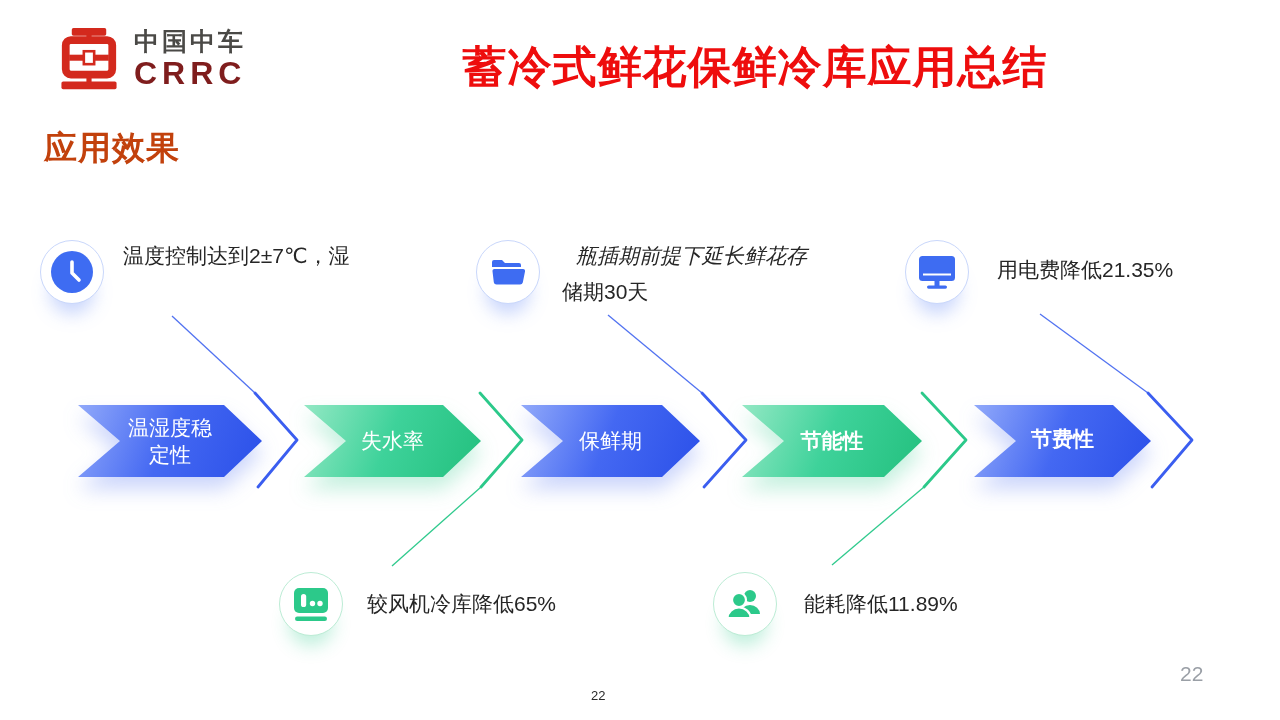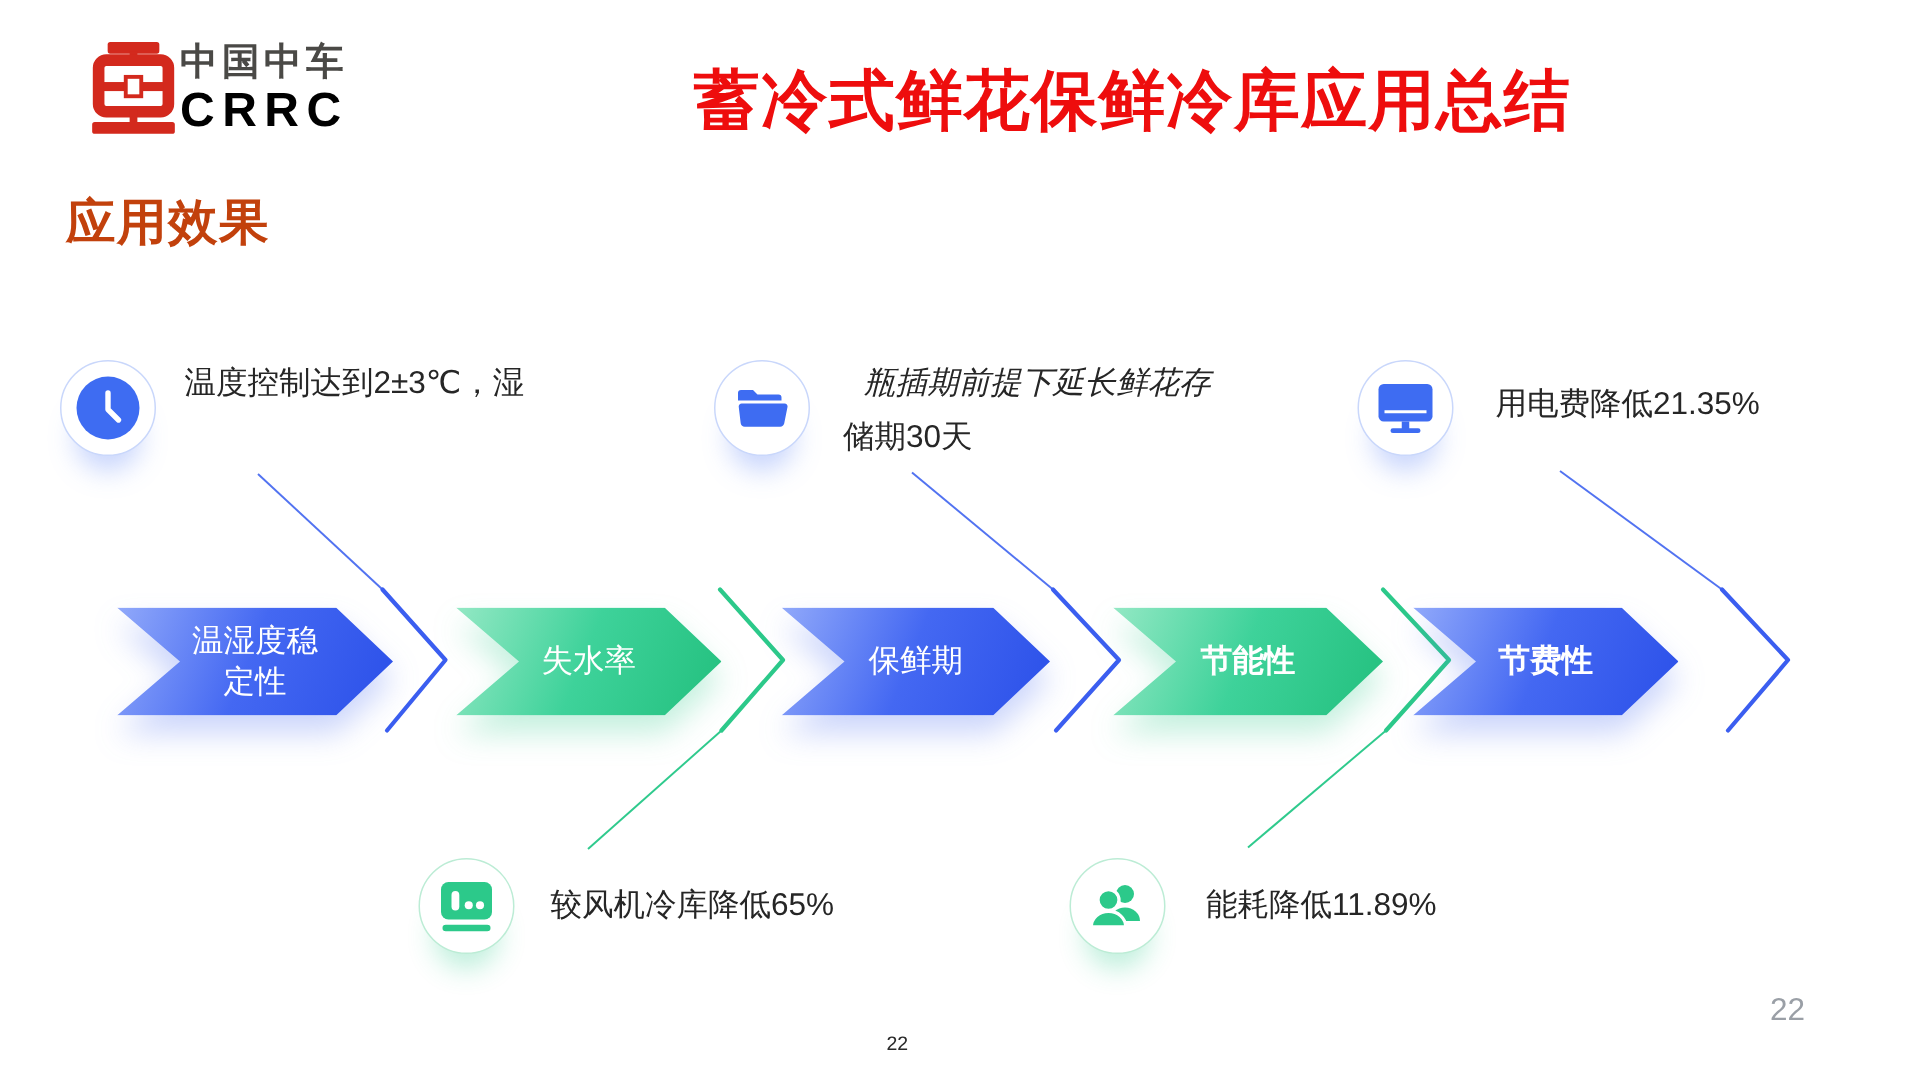--- a/index.html
+++ b/index.html
@@ -1,25 +1,25 @@
 <!DOCTYPE html>
 <html><head>
 <meta charset="utf-8">
 <style>
   html,body{margin:0;padding:0;background:#fff;}
   .slide{
     position:relative;width:1280px;height:720px;background:#ffffff;overflow:hidden;
     font-family:"Liberation Sans","DejaVu Sans",sans-serif;
   }
   
-  .logo{position:absolute;left:58px;top:28px;display:flex;align-items:center;}
+  .logo{position:absolute;left:58px;top:28px;display:flex;align-items:center;gap:14px;}
   .logo-emblem{width:62px;height:62px;}
   .logo-text{display:flex;flex-direction:column;line-height:1;}
   .logo-cn{font-size:25px;font-weight:bold;color:#4a4946;letter-spacing:3px;}
-  .logo-en{font-size:32px;font-weight:bold;color:#000000;letter-spacing:5px;margin-top:3px;}
+  .logo-en{font-size:32px;font-weight:bold;color:#7f1d1d;letter-spacing:5px;margin-top:3px;}
   
   .title{
     position:absolute;left:230px;top:38px;width:1050px;text-align:center;
     font-size:44px;font-weight:bold;color:#ee0d0d;letter-spacing:1px;
   }
   .section-heading{
     position:absolute;left:44px;top:126px;
     font-size:33px;font-weight:bold;color:#c2410c;letter-spacing:1px;
   }
   
@@ -40,21 +40,21 @@
   }
   .arrow.blue{background:linear-gradient(112deg,#91a9fa 0%,#4468f2 48%,#2b50e9 100%);}
   .arrow.green{background:linear-gradient(112deg,#93e8c4 0%,#3ed29a 48%,#23c07e 100%);text-align:center;}
   .arrow .lbl{line-height:1.3;}
   .lbl.wrap4{width:100px;}
   .lbl.b{font-weight:bold;}
   #arrow-1{left:78px;width:184px;}
   #arrow-2{left:304px;width:177px;}
   #arrow-3{left:521px;width:179px;}
   #arrow-4{left:742px;width:180px;}
-  #arrow-5{left:942px;width:177px;}
+  #arrow-5{left:974px;width:177px;font-family:Liberation Mono, monospace;}
   
   .callout-icon{
     position:absolute;width:62px;height:62px;border-radius:50%;z-index:3;
     display:flex;align-items:center;justify-content:center;background:#fff;
   }
   .callout-icon.ring-blue{border:1px solid #c9d7fb;box-shadow:0 20px 18px -10px rgba(96,134,245,.35);}
   .callout-icon.ring-green{border:1px solid #bcecd5;box-shadow:0 20px 18px -10px rgba(44,201,138,.30);}
   .clock-face{width:42px;height:42px;border-radius:50%;background:#3e6cf2;display:flex;align-items:center;justify-content:center;}
   .callout-text{position:absolute;z-index:3;color:#262626;font-size:21px;line-height:36px;}
   #ct-1{left:123px;top:238px;width:268px;}
@@ -172,21 +172,21 @@
   <div class="callout-icon ring-green" id="ci-5">
     <svg width="40" height="34" viewBox="0 0 40 34">
       <circle cx="25" cy="9" r="6" fill="#2cc98a"></circle>
       <path d="M15,27 a10,9 0 0 1 20,0 z" fill="#2cc98a"></path>
       <circle cx="14" cy="13" r="7" fill="#2cc98a" stroke="#fff" stroke-width="2.2"></circle>
       <path d="M2.5,31 a11.5,10.5 0 0 1 23,0 z" fill="#2cc98a" stroke="#fff" stroke-width="2.2"></path>
     </svg>
   </div>
 
   <div class="callout-text" id="ct-1">
-    <div>温度控制达到2±3℃，湿</div>
+    <div>温度控制达到2±7℃，湿</div>
   </div>
   <div class="callout-text" id="ct-2">
     <div class="indent">瓶插期前提下延长鲜花存</div>
     <div>储期30天</div>
   </div>
   <div class="callout-text" id="ct-3">
     <div>用电费降低21.35%</div>
   </div>
   <div class="callout-text" id="cb-1">
     <div>较风机冷库降低65%</div>

